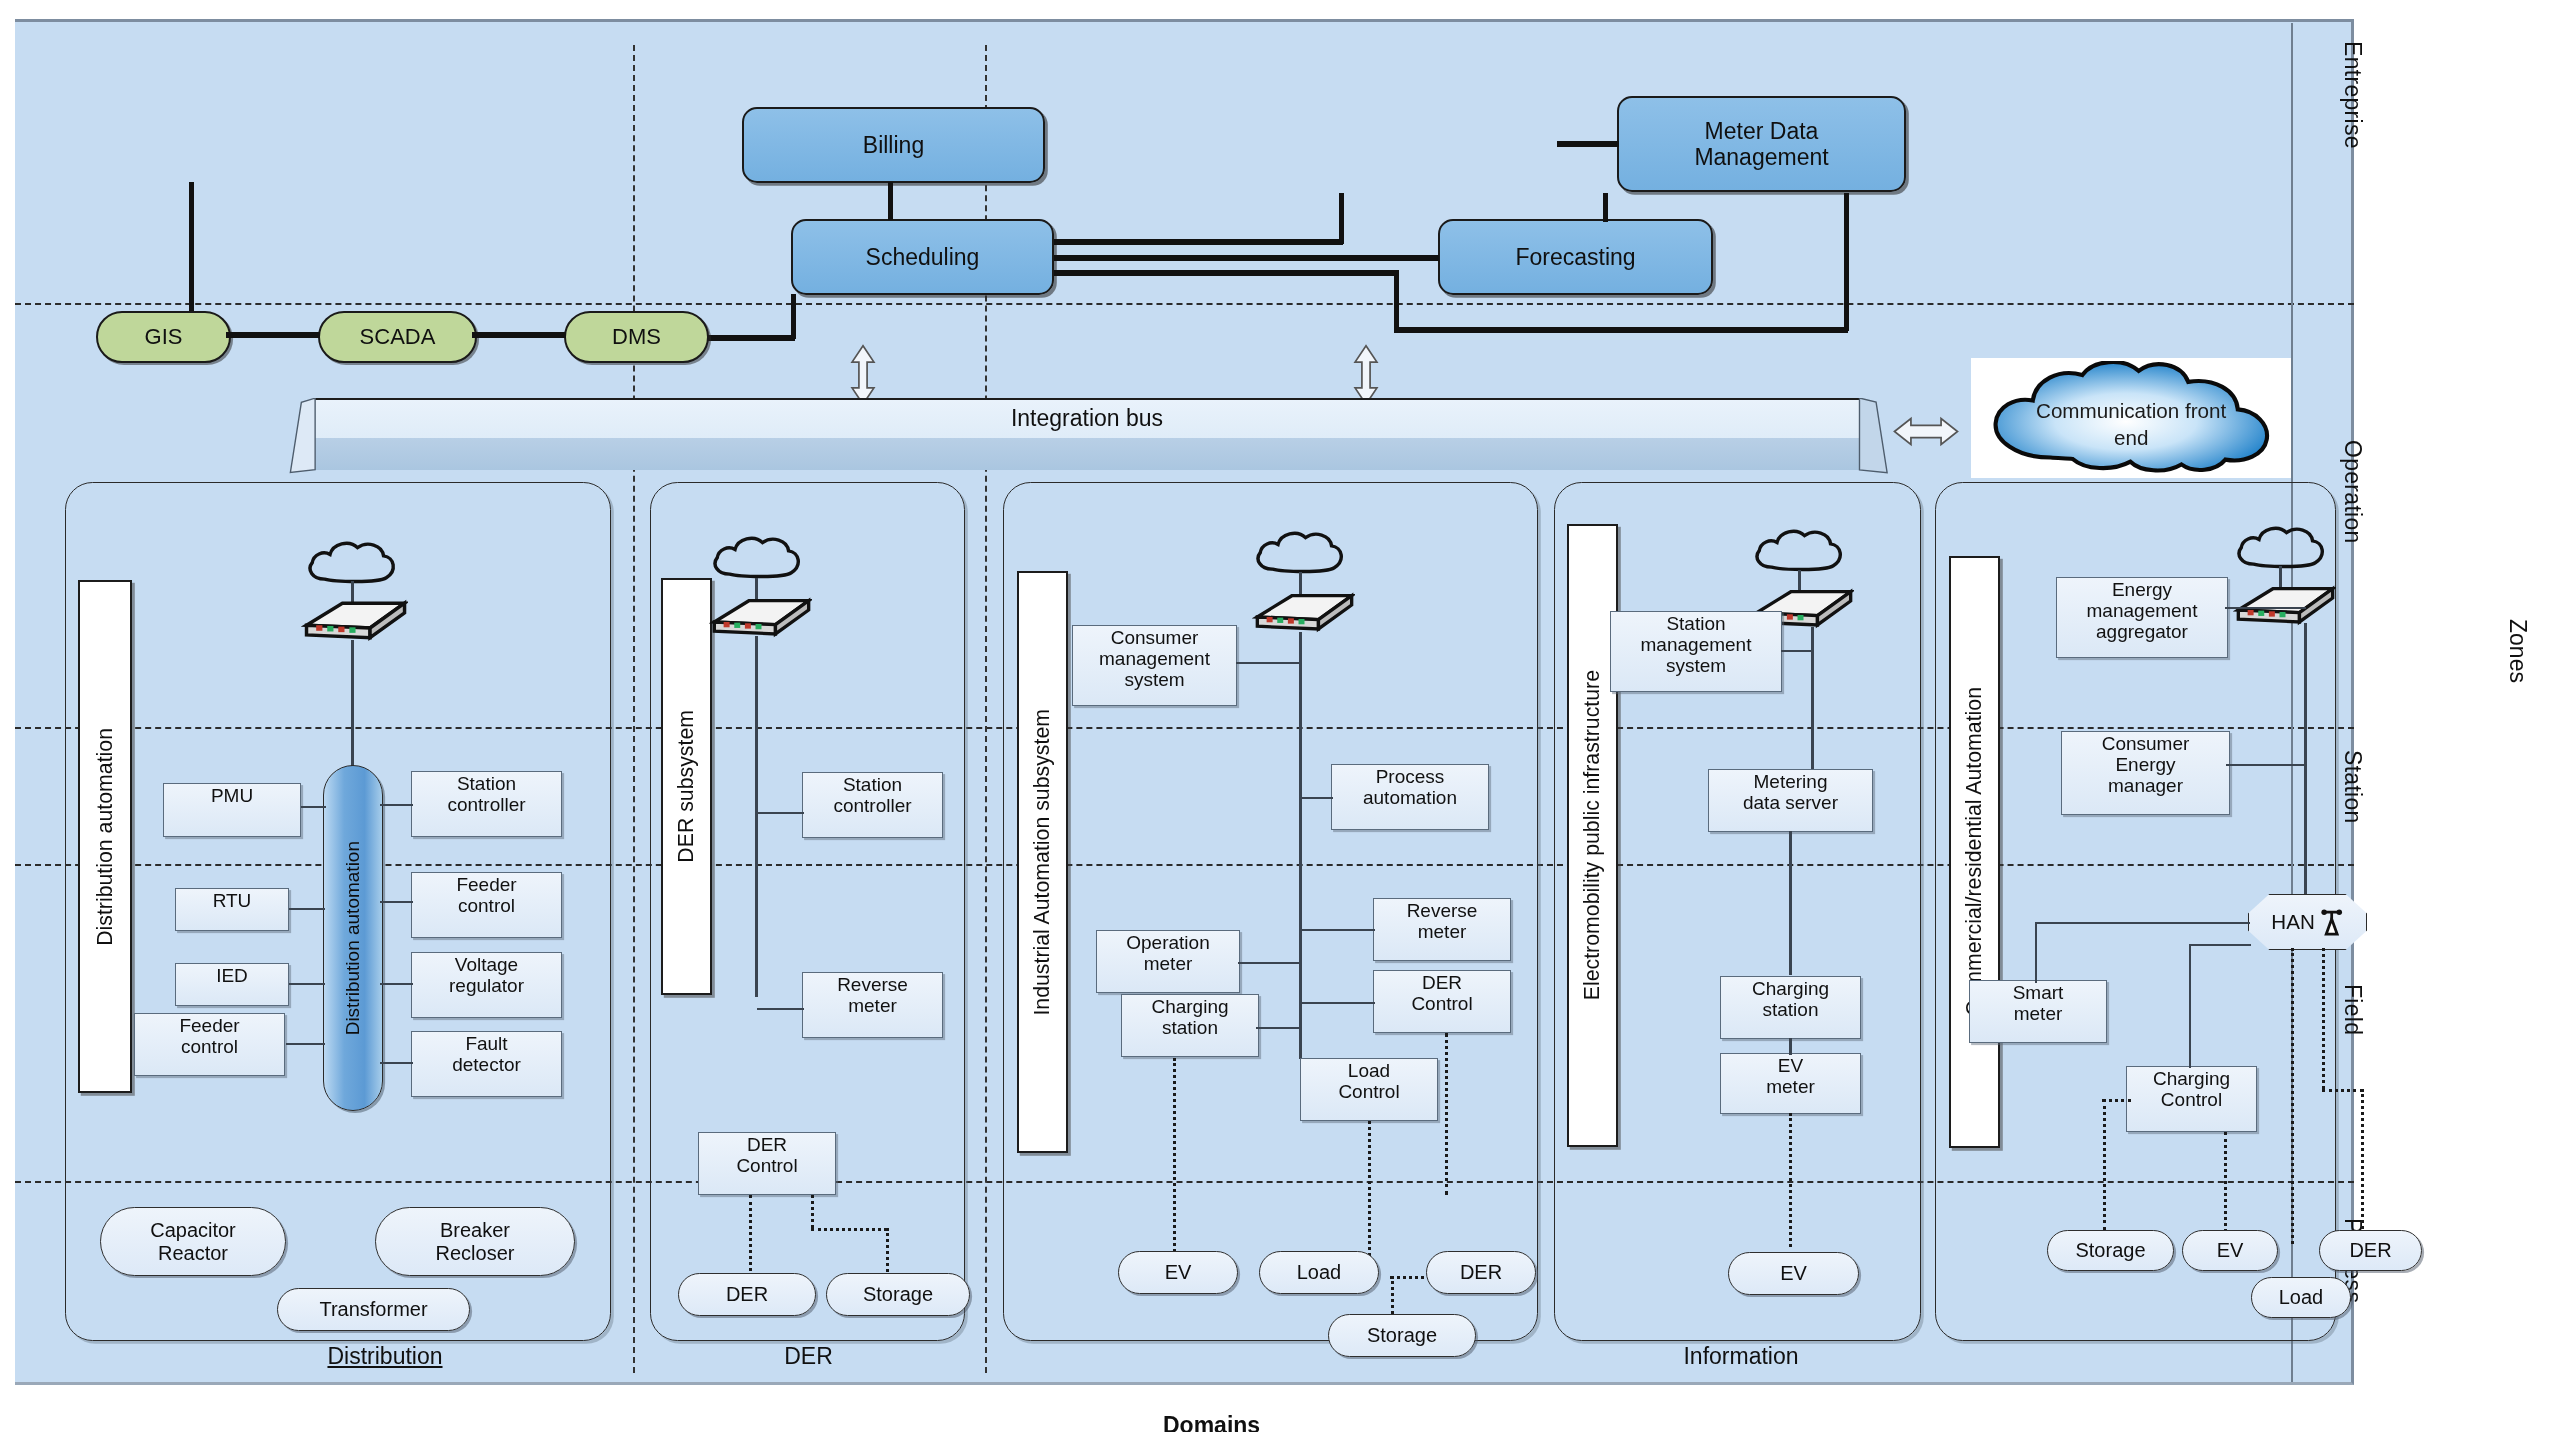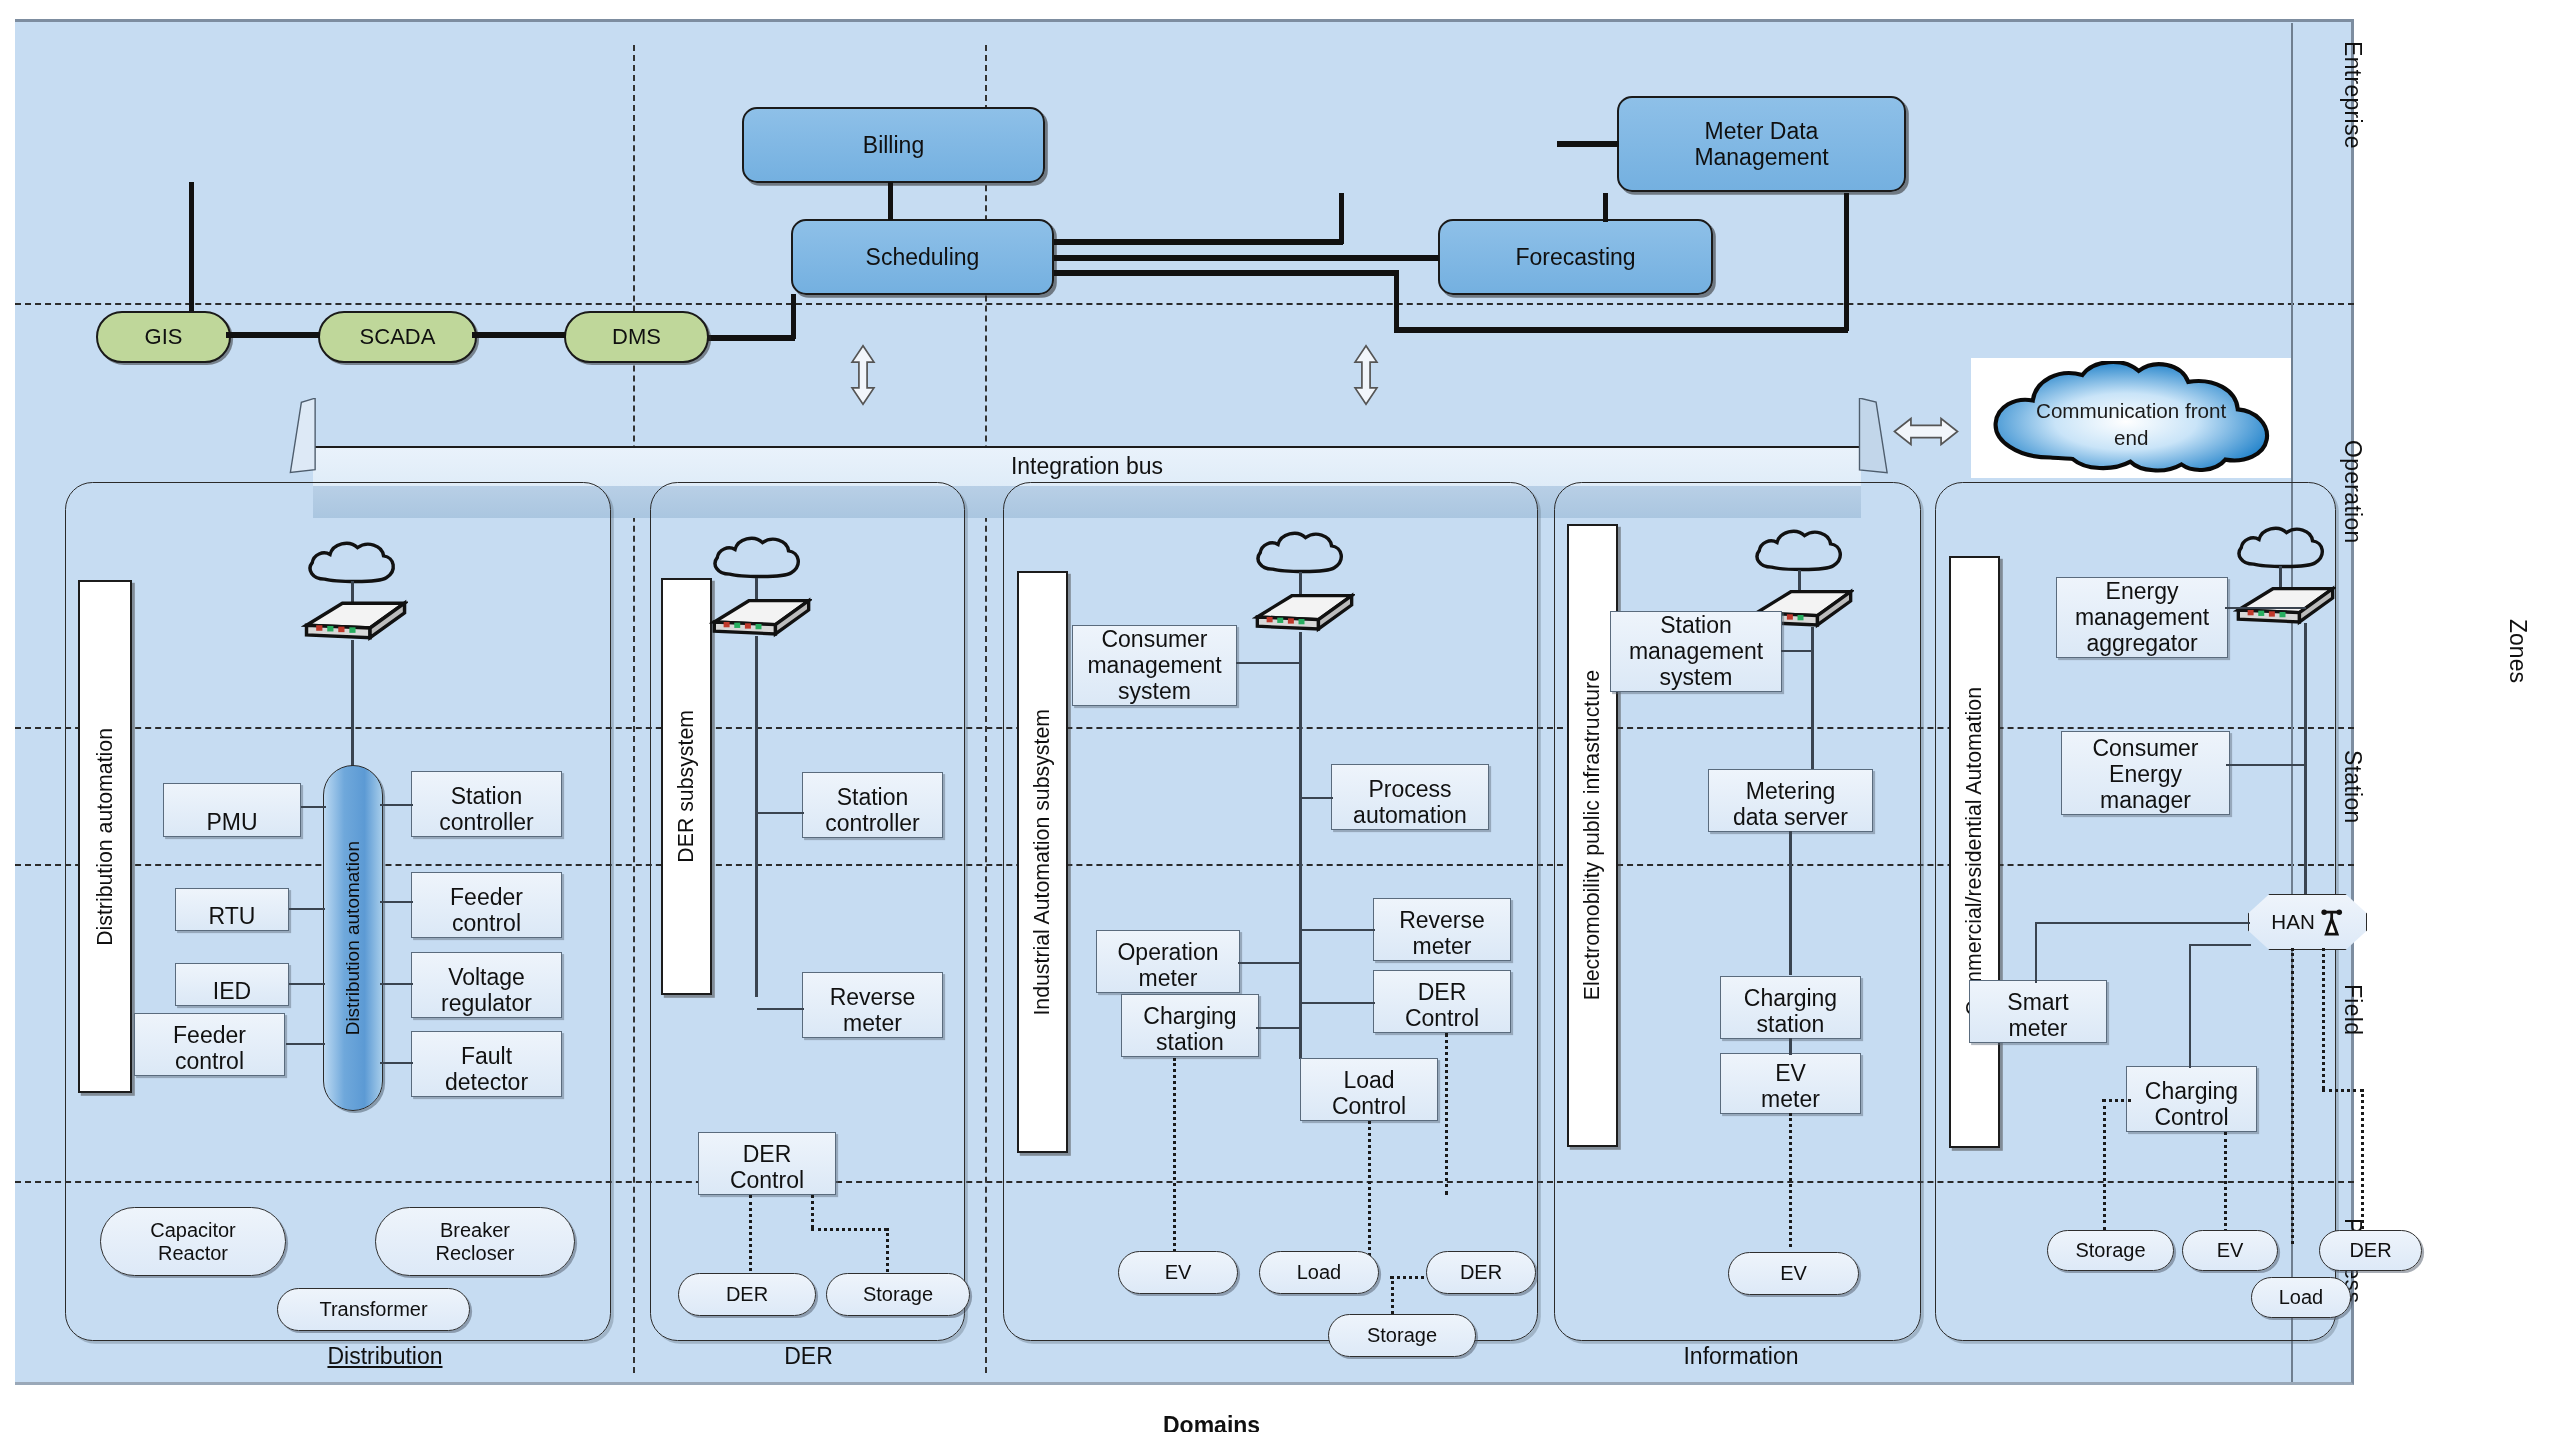--- a/index.html
+++ b/index.html
@@ -30,22 +30,22 @@
        font-size:23px;color:#101010;line-height:1.15;padding:1.4px 4.1px;box-sizing:border-box;}
 
   
   .pill{position:absolute;background:#bfd79a;border:2.1px solid #1a1a1a;border-radius:27.5px;
         box-shadow:2.1px 2.1px 0 rgba(40,40,40,.5);
         display:flex;align-items:center;justify-content:center;font-size:22px;color:#101010;}
 
   
   .cbox{position:absolute;background:linear-gradient(180deg,#eef4fb 0%,#dbe8f6 100%);
         border:1.4px solid #5a6b7d;box-shadow:2.1px 2.1px 0 rgba(90,105,120,.45);
-        display:flex;align-items:flex-end;justify-content:center;text-align:center;
-        font-size:23px;color:#111;line-height:1.12;box-sizing:border-box;padding:0.7px 2.1px;}
+        display:flex;align-items:flex-start;justify-content:center;text-align:center;
+        font-size:19px;color:#111;line-height:1.12;box-sizing:border-box;padding:0.7px 2.1px;}
 
   
   .proc{position:absolute;background:linear-gradient(180deg,#eef4fb 0%,#dde9f7 100%);
         border:1.4px solid #2e2e2e;border-radius:41px;box-shadow:2.1px 2.1px 0 rgba(80,90,105,.5);
         display:flex;align-items:center;justify-content:center;text-align:center;
         font-size:20px;color:#101010;line-height:1.12;box-sizing:border-box;}
 
   
   .vbar{position:absolute;background:#ffffff;border:2.1px solid #1c1c1c;
         box-shadow:2.8px 2.8px 0 rgba(60,60,60,.5);
@@ -179,21 +179,21 @@
     <svg width="30" height="62" viewBox="0 0 44 90">
       <polygon points="22,2 38,26 28,26 28,64 38,64 22,88 6,64 16,64 16,26 6,26" fill="#f2f6fb" stroke="#555" stroke-width="2.5"></polygon>
     </svg>
   </div>
   <div class="darr" style="left:1351px;top:344px;">
     <svg width="30" height="62" viewBox="0 0 44 90">
       <polygon points="22,2 38,26 28,26 28,64 38,64 22,88 6,64 16,64 16,26 6,26" fill="#f2f6fb" stroke="#555" stroke-width="2.5"></polygon>
     </svg>
   </div>
 
-  <div class="bus" style="left:313px;top:398px;width:1548px;height:52px;margin-top:48px;">
+  <div class="bus" style="left:313px;top:398px;width:1548px;height:52px;">
     <div class="top"></div>
     <div class="bot"></div>
     <div class="lbl">
         <span>Integration bus</span>
       </div>
   </div>
 
   <svg style="position:absolute;left:289px;top:398px;" width="27.5" height="76" viewBox="0 0 40 110">
     <polygon points="38,0 38,104 2,108 18,6" fill="#dde9f6" stroke="#4e5d6d" stroke-width="2"></polygon>
   </svg>

